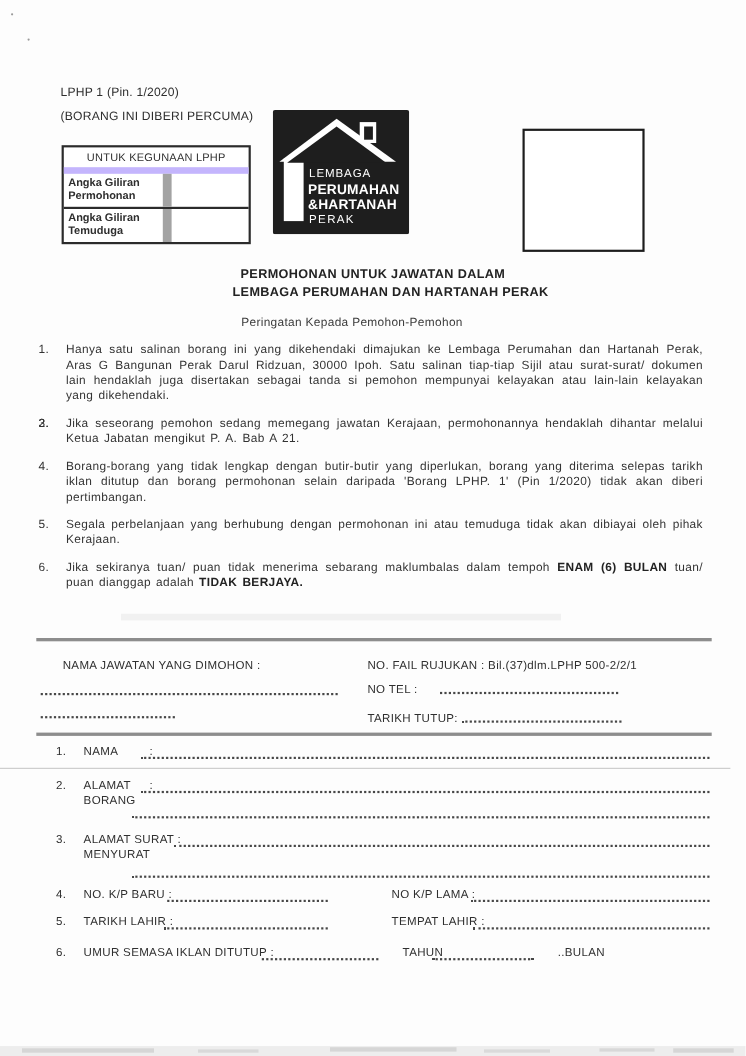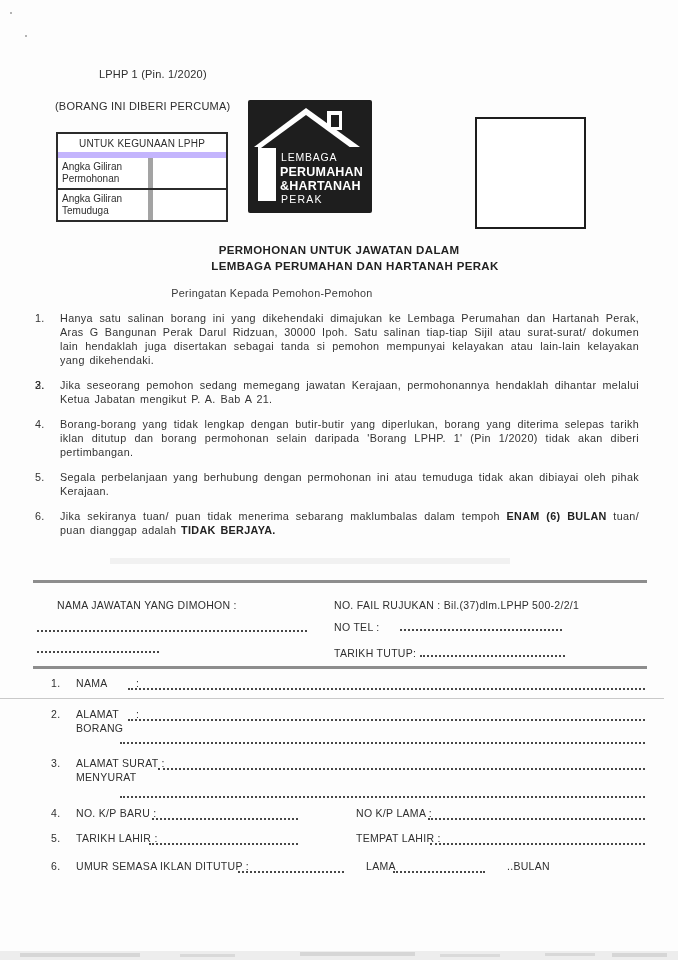--- a/index.html
+++ b/index.html
@@ -6,29 +6,29 @@
   .page{position:relative;width:678px;height:960px;background:#fdfdfd;overflow:hidden;
         font-family:"Liberation Sans", sans-serif;color:#333;}
   .abs{position:absolute;}
   .small{font-size:11px;letter-spacing:.2px;color:#2e2e2e;}
   
   .lphp-table{border:2px solid #2b2b2b;width:168px;background:#fff;}
   .lphp-table .thead{border-bottom:6px solid #c4b5fd;text-align:center;font-size:10px;
         padding:4px 0 3px;letter-spacing:.2px;color:#2e2e2e;}
   .trow{display:flex;border-bottom:2px solid #2b2b2b;}
   .trow:last-child{border-bottom:none;flex-direction:column;}
-  .trow .lbl{width:84px;border-right:5px solid #a3a3a3;padding:3px 2px 3px 4px;
-        font-size:10px;line-height:12px;color:#2e2e2e;}
+  .trow .lbl{width:84px;border-right:8px solid #a3a3a3;padding:3px 2px 3px 4px;
+        font-size:10px;line-height:12px;color:#2e2e2e;font-weight:bold;}
   .trow .val{flex:1;}
   
   .photo-box{border:2px solid #1d1d1d;width:107px;height:108px;background:#fff;}
   
   .title{width:678px;text-align:center;font-weight:bold;font-size:11.5px;
         letter-spacing:.35px;color:#222;}
-  .subtitle{width:544px;text-align:center;font-size:10.8px;letter-spacing:.3px;color:#3a3a3a;}
+  .subtitle{width:544px;text-align:center;font-size:10.8px;letter-spacing:.3px;color:#3a3a3a;margin-left:48px;}
   
   .instr-list{width:604px;}
   .instr{position:relative;padding-left:25px;text-align:justify;font-size:10.8px;
         line-height:14px;letter-spacing:.33px;word-spacing:1.4px;color:#333;margin-bottom:11px;}
   .instr .num{position:absolute;left:0;top:0;}
   .instr b{color:#222;}
   
   .rule{height:2.5px;background:#8d8d8d;}
   .thin-line{height:1px;background:#c9c9c9;}
   .dots{height:0;border-bottom:2px dotted #474747;}
@@ -39,21 +39,21 @@
   .smudge{background:#dcdcdc;}
 </style>
 </head>
 <body>
 
 <div class="page">
 
   <div class="abs speck" style="left:10px;top:12px;width:2px;height:2px;"></div>
   <div class="abs speck" style="left:25px;top:35px;width:2px;height:2px;"></div>
 
-  <div class="abs small" style="left:55px;top:68px;margin-left:44px;">LPHP 1 (Pin. 1/2020)</div>
+  <div class="abs small" style="left:55px;top:78px;">LPHP 1 (Pin. 1/2020)</div>
   <div class="abs small" style="left:55px;top:100px;">(BORANG INI DIBERI PERCUMA)</div>
 
   <div class="abs lphp-table" style="left:56px;top:132px;">
     <div class="thead">UNTUK KEGUNAAN LPHP</div>
     <div class="trow">
       <div class="lbl">Angka Giliran Permohonan</div>
       <div class="val"></div>
     </div>
     <div class="trow">
       <div class="lbl">Angka Giliran Temuduga</div>
@@ -150,21 +150,21 @@
 
   <div class="abs flabel" style="left:35px;top:832px;">5.</div>
   <div class="abs flabel" style="left:60px;top:832px;">TARIKH LAHIR :</div>
   <div class="abs dots" style="left:149px;top:843px;width:149px;"></div>
   <div class="abs flabel" style="left:340px;top:832px;">TEMPAT LAHIR :</div>
   <div class="abs dots" style="left:430px;top:843px;width:215px;"></div>
 
   <div class="abs flabel" style="left:35px;top:860px;">6.</div>
   <div class="abs flabel" style="left:60px;top:860px;">UMUR SEMASA IKLAN DITUTUP :</div>
   <div class="abs dots" style="left:238px;top:871px;width:106px;"></div>
-  <div class="abs flabel" style="left:350px;top:860px;">LAMA</div>
+  <div class="abs flabel" style="left:350px;top:860px;">TAHUN</div>
   <div class="abs dots" style="left:393px;top:871px;width:92px;"></div>
   <div class="abs flabel" style="left:491px;top:860px;">..BULAN</div>
 
   <div class="abs" style="left:0;top:951px;width:678px;height:9px;background:#ededed;"></div>
   <div class="abs smudge" style="left:20px;top:953px;width:120px;height:4px;background:#d6d6d6;"></div>
   <div class="abs smudge" style="left:180px;top:954px;width:55px;height:3px;background:#d9d9d9;"></div>
   <div class="abs smudge" style="left:300px;top:952px;width:115px;height:4px;background:#d6d6d6;"></div>
   <div class="abs smudge" style="left:440px;top:954px;width:60px;height:3px;background:#dadada;"></div>
   <div class="abs smudge" style="left:545px;top:953px;width:50px;height:3px;background:#d8d8d8;"></div>
   <div class="abs smudge" style="left:612px;top:953px;width:55px;height:4px;background:#d6d6d6;"></div>

